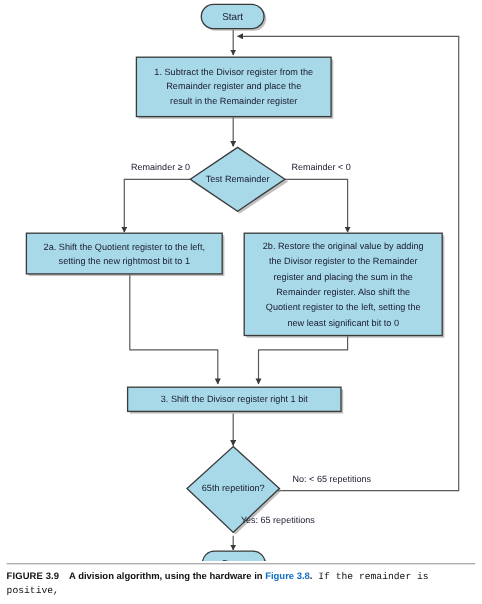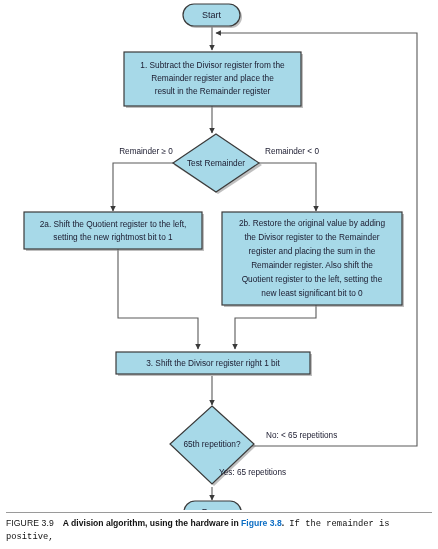--- a/index.html
+++ b/index.html
@@ -69,21 +69,21 @@
   }
   .caption-text {
     font-family: "Liberation Serif", serif;
     font-size: 8.6px;
     line-height: 11.5px;
     color: #111111;
     width: 426px;
   }
   .cap-figno {
     font-family: "Liberation Sans", sans-serif;
-    font-weight: normal;
+    font-weight: bold;
     font-size: 8.6px;
     color: #111111;
     letter-spacing: 0.1px;
   }
   .cap-title {
     font-family: "Liberation Sans", sans-serif;
     font-weight: bold;
     font-size: 8.6px;
     color: #111111;
     text-align: center;

